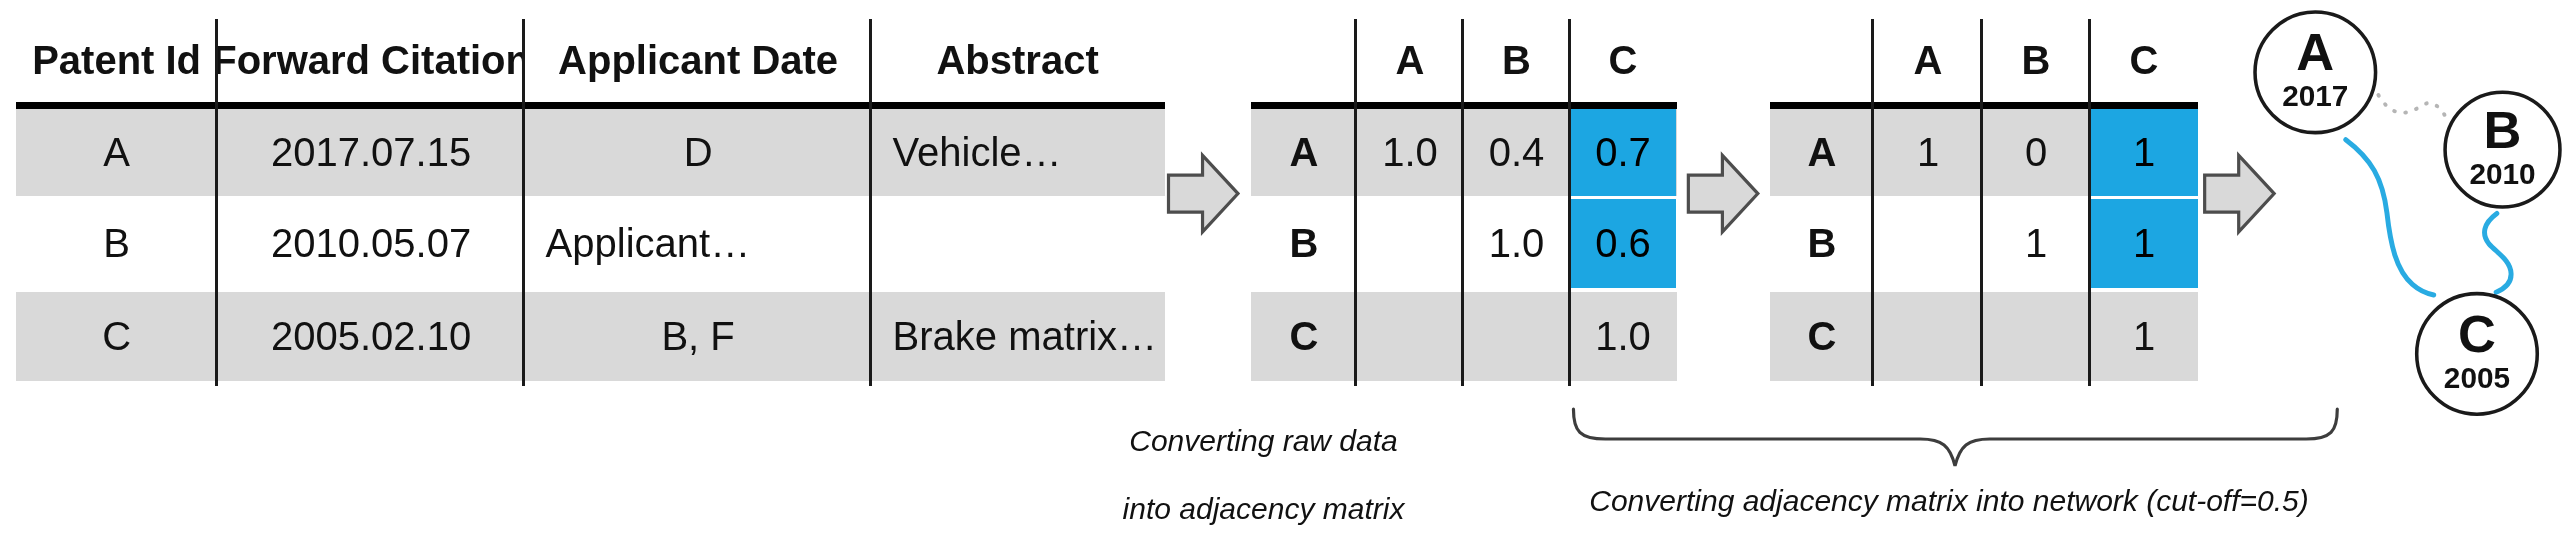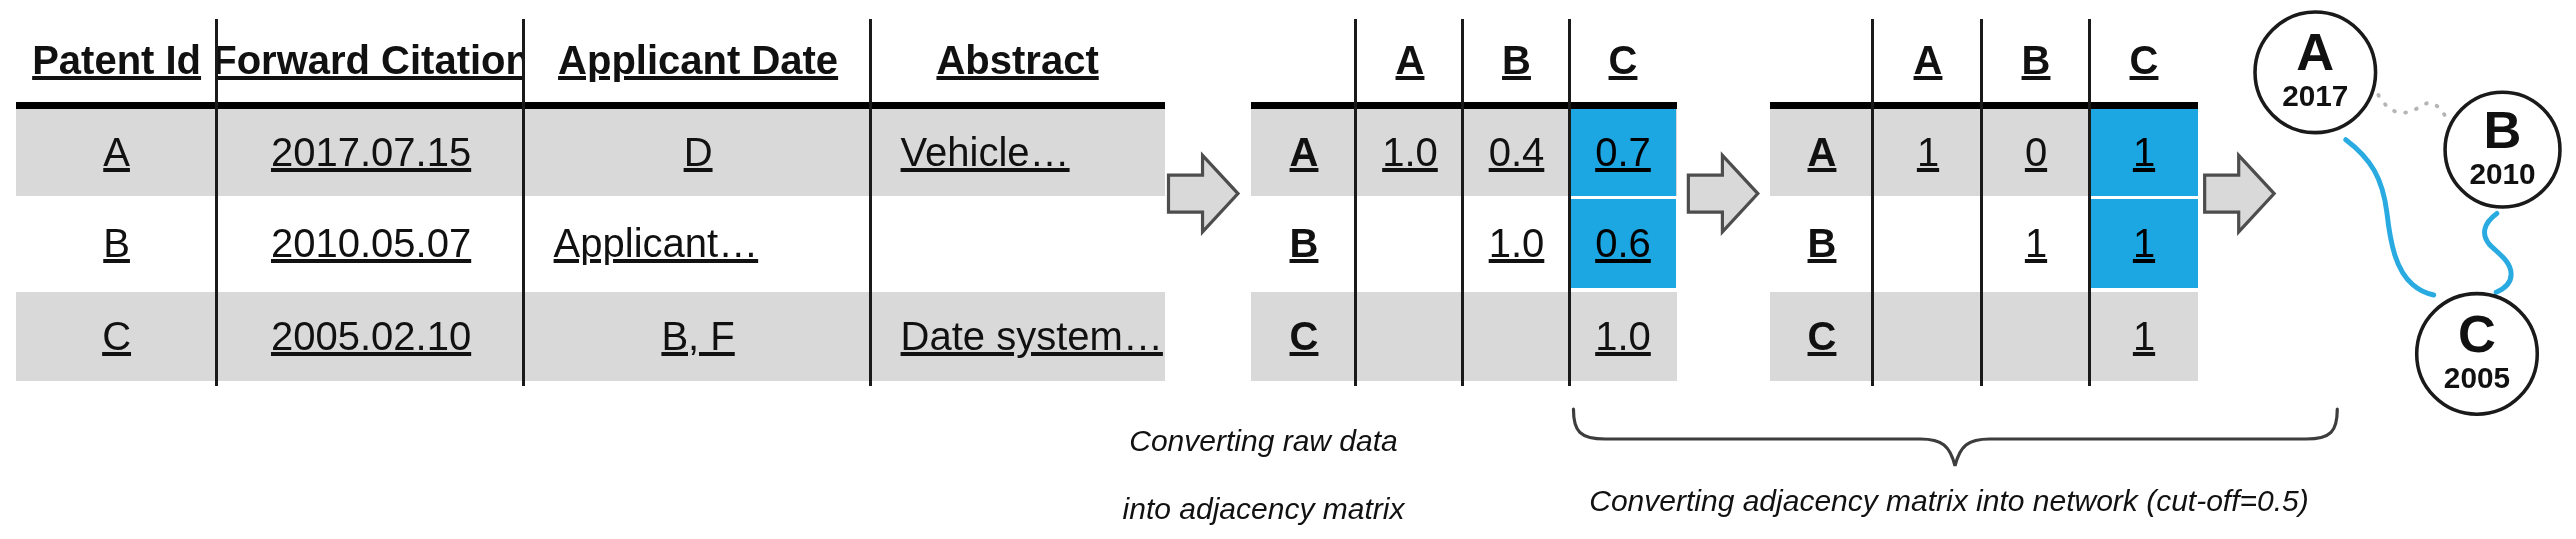--- a/index.html
+++ b/index.html
@@ -12,22 +12,22 @@
   #canvas{
     position:relative;
     width:2576px;height:539px;
     background:#fff;
     overflow:hidden;
     font-family:"Liberation Sans",sans-serif;
     font-size:40px;
     color:#111;
   }
   .row{position:absolute;display:grid;align-items:stretch;}
-  .cell{display:flex;align-items:center;justify-content:center;overflow:hidden;white-space:nowrap;text-decoration:underline;}
-  .cell.left{justify-content:flex-start;padding-left:29px;}
+  .cell{display:flex;align-items:center;justify-content:center;overflow:hidden;white-space:nowrap;}
+  .cell.left{justify-content:flex-start;padding-left:21px;}
   .bold{font-weight:bold;}
   .grayrow{background:var(--gray);}
   .hl{background:var(--hl);color:#000000;}
 
   
   .raw{left:15.6px;width:1149px;grid-template-columns:202px 307px 347px 292px;}
   
   .sim{left:1251px;width:426px;grid-template-columns:106px 106px 107px 106px;}
   
   .adj{left:1770px;width:428px;grid-template-columns:104px 108px 108px 108px;}
@@ -69,21 +69,21 @@
   </div>
   <div class="row raw rB">
     <div class="cell">B</div>
     <div class="cell">2010.05.07</div>
     <div class="cell left">Applicant…</div>
   </div>
   <div class="row raw rC grayrow">
     <div class="cell">C</div>
     <div class="cell">2005.02.10</div>
     <div class="cell">B, F</div>
-    <div class="cell left">Date system…</div>
+    <div class="cell left">Brake matrix…</div>
   </div>
   <div class="vl" style="left:215px;"></div>
   <div class="vl" style="left:522px;"></div>
   <div class="vl" style="left:869px;"></div>
 
   <div class="row sim hdr">
     <div class="cell"></div>
     <div class="cell">A</div>
     <div class="cell">B</div>
     <div class="cell">C</div>

